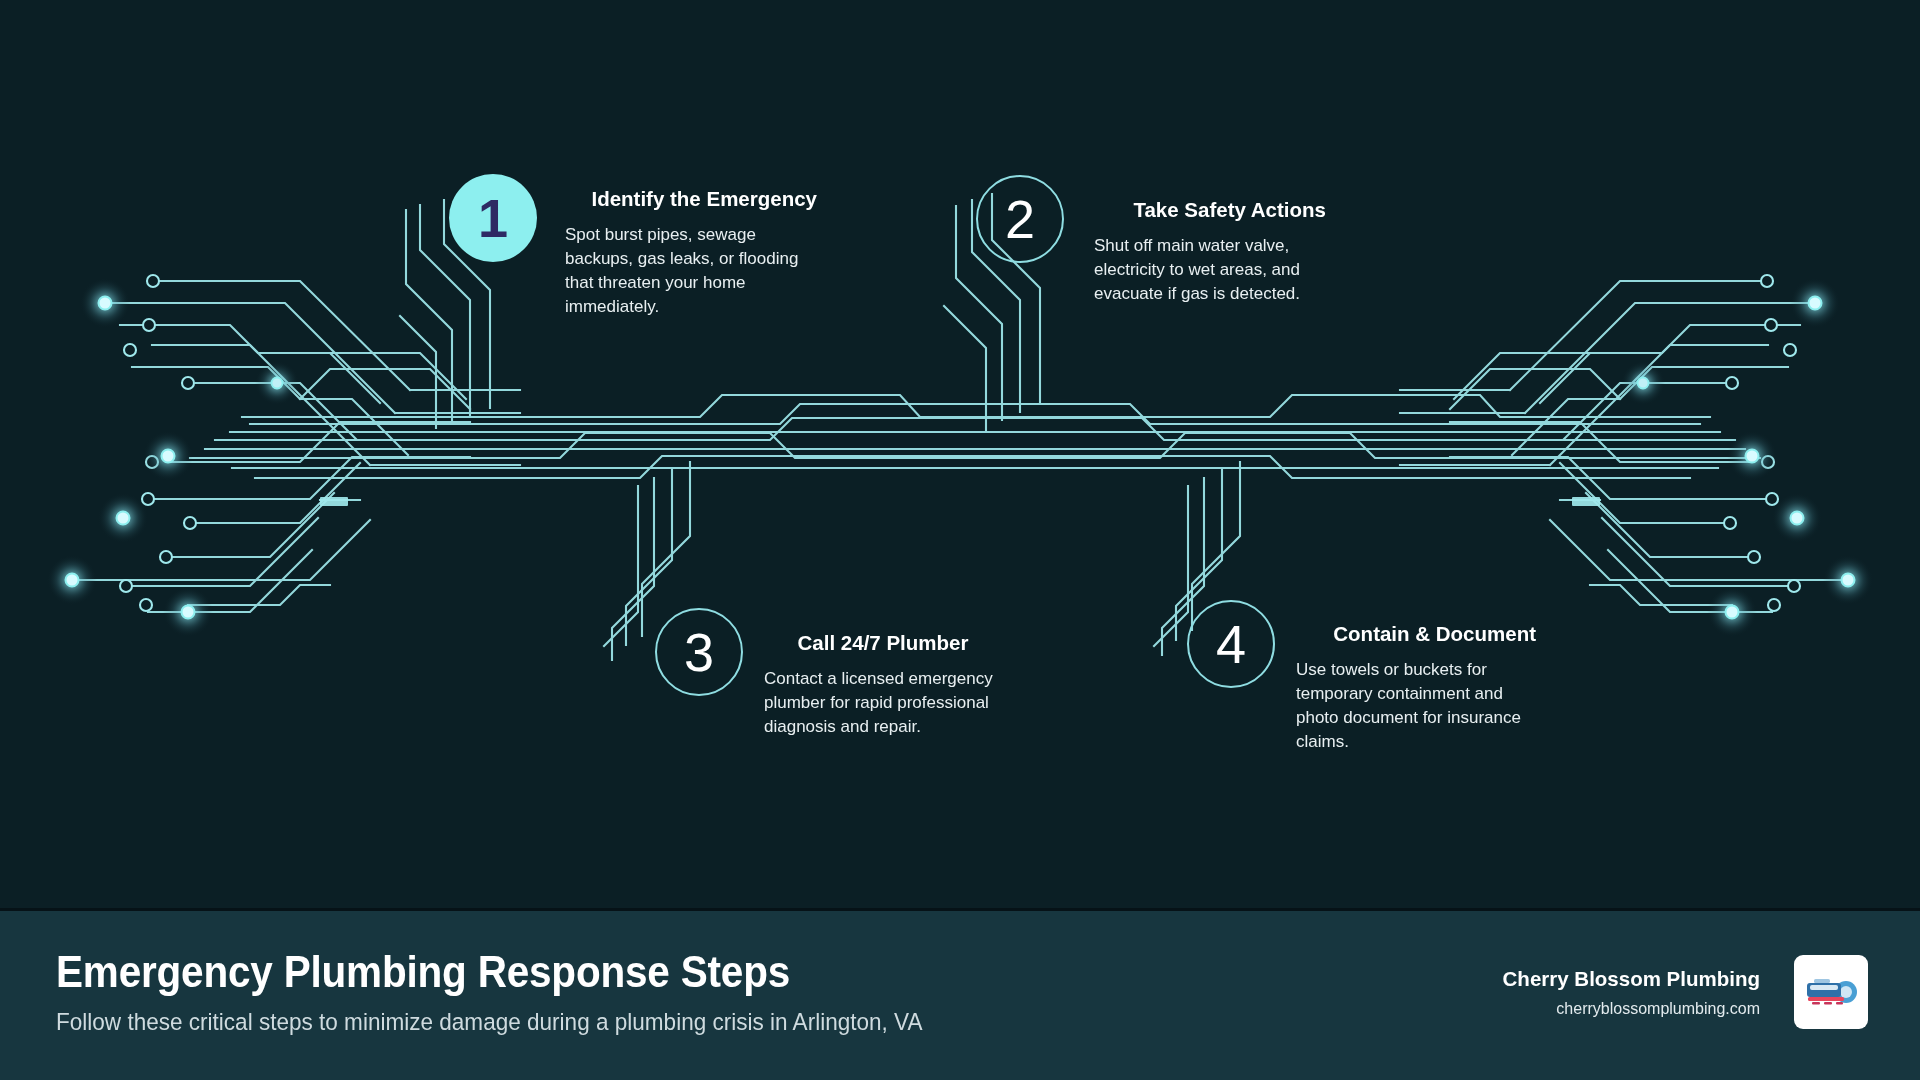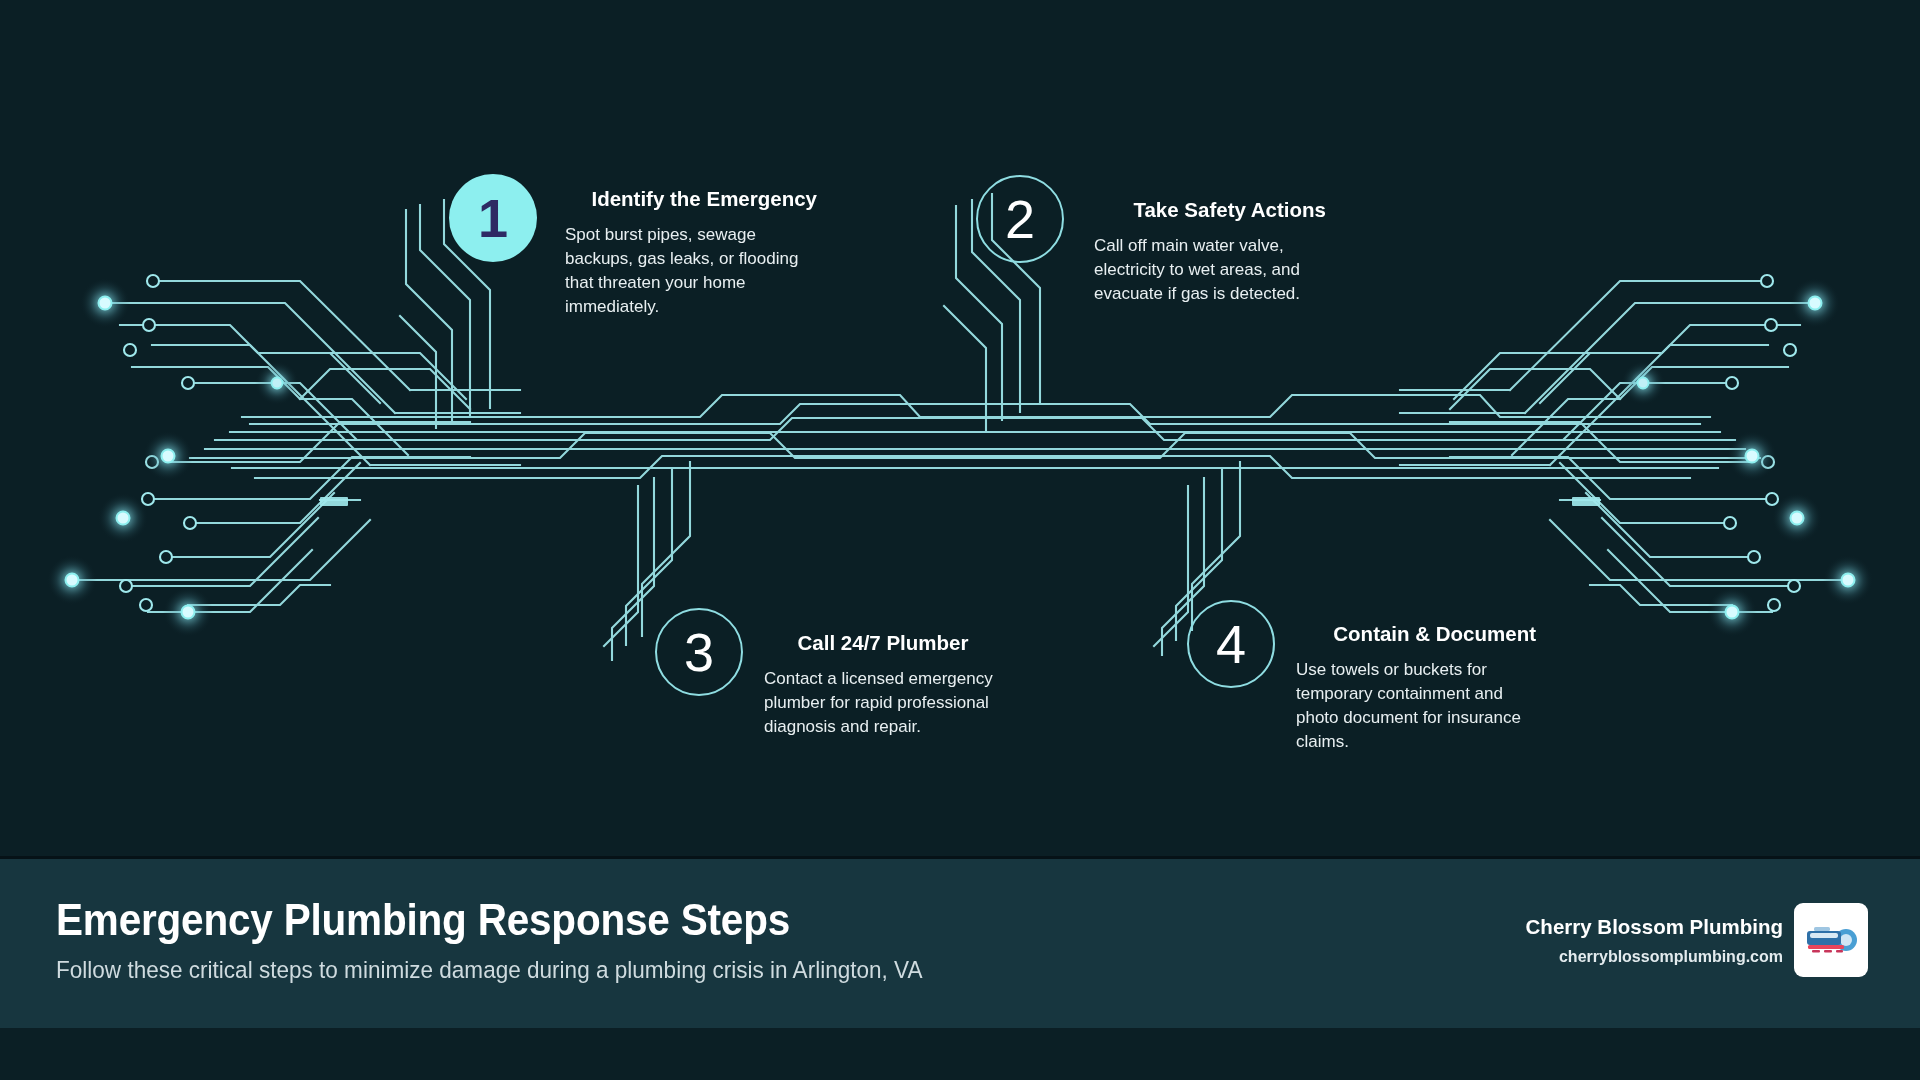--- a/index.html
+++ b/index.html
@@ -82,21 +82,21 @@
     line-height: 1.42;
   }
 
   .align-center .step-title { text-align: center; }
   .align-left   .step-title { text-align: right; }
 
   
   #footer {
     position: absolute;
     left: 0;
-    top: 856px;
+    top: 908px;
     width: 1920px;
     height: 172px;
     background: #17363f;
     border-top: 3px solid #061217;
   }
 
   #footer-left {
     position: absolute;
     left: 56px;
     top: 38px;
@@ -124,36 +124,36 @@
     transform-origin: left center;
     white-space: nowrap;
   }
 
   #footer-right {
     position: absolute;
     right: 52px;
     top: 44px;
     display: flex;
     align-items: center;
-    gap: 11px;
+    gap: 34px;
   }
 
   #brand-block { text-align: right; }
 
   #brand-name {
     font-size: 20.5px;
     font-weight: 700;
     color: #ffffff;
     line-height: 1.3;
     white-space: nowrap;
   }
 
   #brand-url {
     font-size: 16px;
-    font-weight: 700;
+    font-weight: 400;
     color: #e3ebee;
     margin-top: 7px;
     white-space: nowrap;
   }
 
   #brand-logo {
     width: 74px;
     height: 74px;
     background: #ffffff;
     border-radius: 9px;
@@ -330,21 +330,21 @@
     <div class="step-text" style="left:565px; top:187px; width:252px;">
       <div class="step-title">Identify the Emergency</div>
       <div class="step-desc">Spot burst pipes, sewage backups, gas leaks, or flooding that threaten your home immediately.</div>
     </div>
   </div>
 
   <div class="step align-left">
     <div class="step-badge outlined" style="left:976px; top:175px;">2</div>
     <div class="step-text" style="left:1094px; top:198px; width:232px;">
       <div class="step-title">Take Safety Actions</div>
-      <div class="step-desc">Call off main water valve, electricity to wet areas, and evacuate if gas is detected.</div>
+      <div class="step-desc">Shut off main water valve, electricity to wet areas, and evacuate if gas is detected.</div>
     </div>
   </div>
 
   <div class="step align-center">
     <div class="step-badge outlined" style="left:655px; top:608px;">3</div>
     <div class="step-text" style="left:764px; top:631px; width:238px;">
       <div class="step-title">Call 24/7 Plumber</div>
       <div class="step-desc">Contact a licensed emergency plumber for rapid professional diagnosis and repair.</div>
     </div>
   </div>

